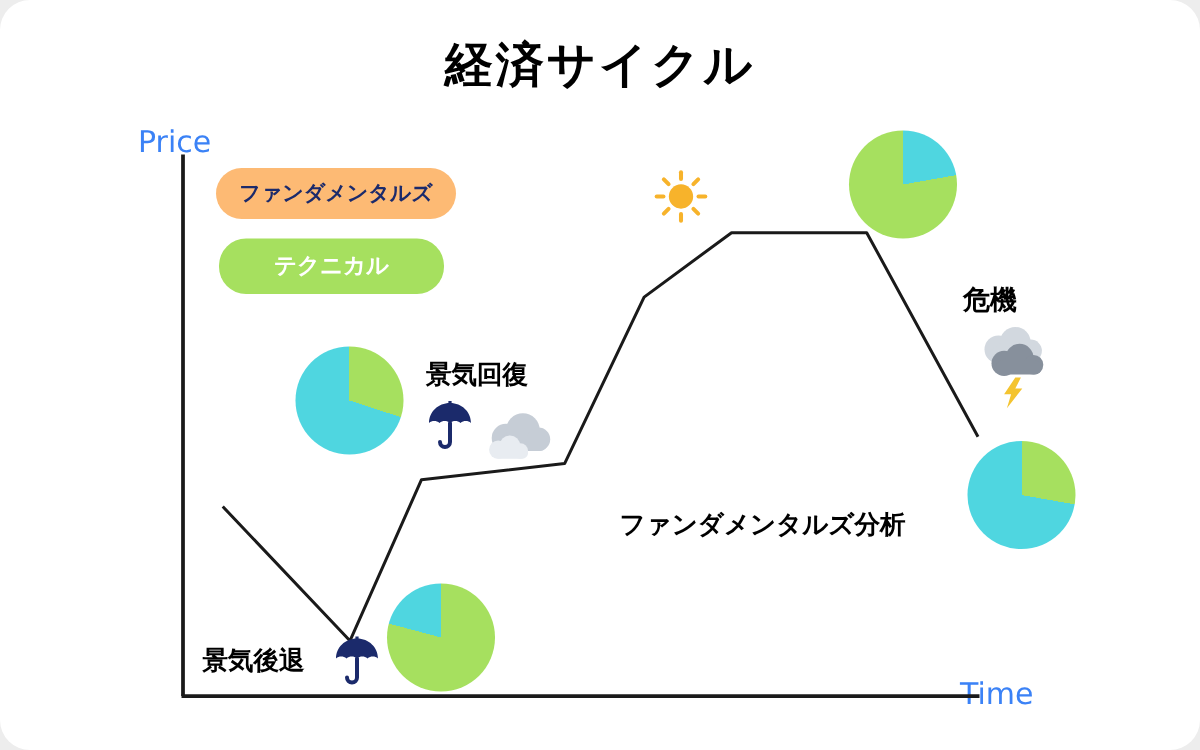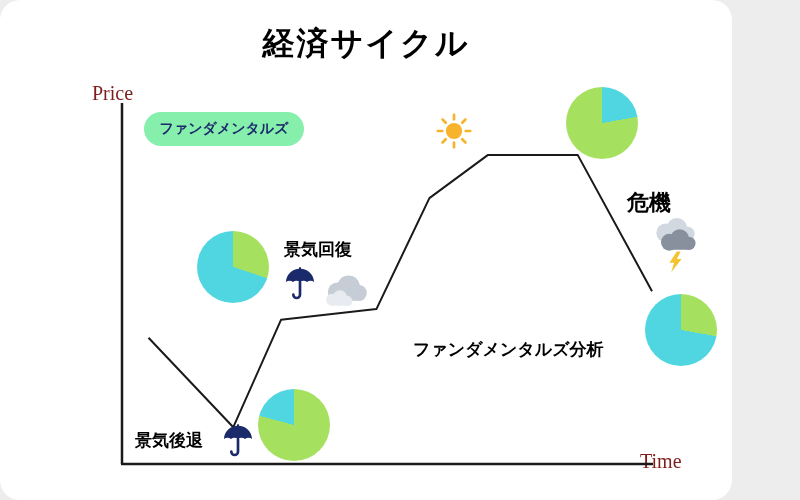--- a/index.html
+++ b/index.html
@@ -1,42 +1,42 @@
 <!DOCTYPE html>
 <html><head>
 <meta charset="utf-8">
 <style>
   html,body { margin:0; padding:0; background:#ededed; font-family:"DejaVu Sans","Liberation Sans",sans-serif; }
-  .card { position:relative; width:732px; height:500px; background:#ffffff; border-radius:20px; overflow:hidden; }
+  .card { position:relative; width:800px; height:500px; background:#ffffff; border-radius:20px; overflow:hidden; }
 
   .title { position:absolute; top:22px; left:0; right:0; text-align:center;
            font-size:32px; font-weight:900; color:#000; letter-spacing:2px; }
 
-  .axis-label { position:absolute; font-size:20px; color:#7f1d1d;font-family:Liberation Serif, serif; }
+  .axis-label { position:absolute; font-size:20px; color:#3b82f6; }
   .axis-label.price { left:92px; top:82px; }
   .axis-label.time  { left:640px; top:450px; }
 
   svg.overlay { position:absolute; left:0; top:0; width:800px; height:500px; pointer-events:none; }
 
   .pill { position:absolute; display:flex; align-items:center; justify-content:center;
           border-radius:18px; font-weight:700; }
   .pill.fundamentals { left:144px; top:112px; width:160px; height:34px; font-size:14px; }
   .pill.technical    { left:146px; top:159px; width:150px; height:37px; font-size:15px; }
 
   .pie { position:absolute; width:72px; height:72px; border-radius:50%; }
   .pie.a { left:197px; top:231px; }
   .pie.b { left:566px; top:87px; }
   .pie.c { left:645px; top:294px; }
   .pie.d { left:258px; top:389px; }
 
   .stage-label { position:absolute; font-weight:700; color:#000; font-size:17px; white-space:nowrap; }
   .stage-label.recession { left:135px; top:413px;margin-top:16px; }
   .stage-label.recovery  { left:284px; top:238px; }
   .stage-label.expansion { left:472px; top:113px; font-size:18px; }
-  .stage-label.crisis    { left:627px; top:188px; font-size:22px; }
+  .stage-label.crisis    { left:642px; top:188px; font-size:18px; }
   .stage-label.analysis  { left:413px; top:307px;margin-top:31px; }
 
   .icon { position:absolute; display:block; }
   .icon.sun            { left:436px; top:113px; width:36px; height:36px; }
   .icon.umbrella-mid   { left:284px; top:266px; width:32px; height:36px; }
   .icon.cloud          { left:320px; top:274px; width:52px; height:36px; }
   .icon.storm          { left:648px; top:218px; width:54px; height:56px; }
   .icon.umbrella-low   { left:222px; top:422px; width:32px; height:38px; }
   .icon svg { width:100%; height:100%; display:block; }
 </style>
@@ -49,22 +49,25 @@
 
   <div class="axis-label price">Price</div>
   <div class="axis-label time">Time</div>
 
   <svg class="overlay">
     <line x1="122" y1="103" x2="122" y2="464" stroke="#1a1a1a" stroke-width="2.5"></line>
     <line x1="121" y1="464" x2="653" y2="464" stroke="#1a1a1a" stroke-width="2.5"></line>
     <polyline points="148.5,337.7 233.3,427.2 281,319.79999999999995 376.4,309.06 429.4,198.07999999999998 487.7,155.12 577.8,155.12 652,291.15999999999997" fill="none" stroke="#1a1a1a" stroke-width="2" stroke-linejoin="round"></polyline>
   </svg>
 
-  <div class="pill fundamentals" style="background: #86efac; color: rgb(27, 42, 107);">
+  <div class="pill fundamentals" style="background: #fdba74; color: rgb(27, 42, 107);">
     <span>ファンダメンタルズ</span>
+  </div>
+  <div class="pill technical" style="background: rgb(166, 224, 95); color: rgb(255, 255, 255);">
+    <span>テクニカル</span>
   </div>
 
   <div class="pie a" style="background: conic-gradient(rgb(79, 214, 224) 0deg, rgb(79, 214, 224) 0deg, rgb(166, 224, 95) 0deg, rgb(166, 224, 95) 108deg, rgb(79, 214, 224) 108deg, rgb(79, 214, 224) 360deg);"></div>
   <div class="pie b" style="background: conic-gradient(rgb(166, 224, 95) 0deg, rgb(166, 224, 95) 0deg, rgb(79, 214, 224) 0deg, rgb(79, 214, 224) 80deg, rgb(166, 224, 95) 80deg, rgb(166, 224, 95) 360deg);"></div>
   <div class="pie c" style="background: conic-gradient(rgb(79, 214, 224) 0deg, rgb(79, 214, 224) 0deg, rgb(166, 224, 95) 0deg, rgb(166, 224, 95) 100deg, rgb(79, 214, 224) 100deg, rgb(79, 214, 224) 360deg);"></div>
   <div class="pie d" style="background: conic-gradient(rgb(166, 224, 95) 0deg, rgb(166, 224, 95) 285deg, rgb(79, 214, 224) 285deg, rgb(79, 214, 224) 360deg, rgb(166, 224, 95) 360deg, rgb(166, 224, 95) 360deg);"></div>
 
   <div class="stage-label recession">景気後退</div>
   <div class="stage-label recovery">景気回復</div>
   <div class="stage-label crisis">危機</div>

